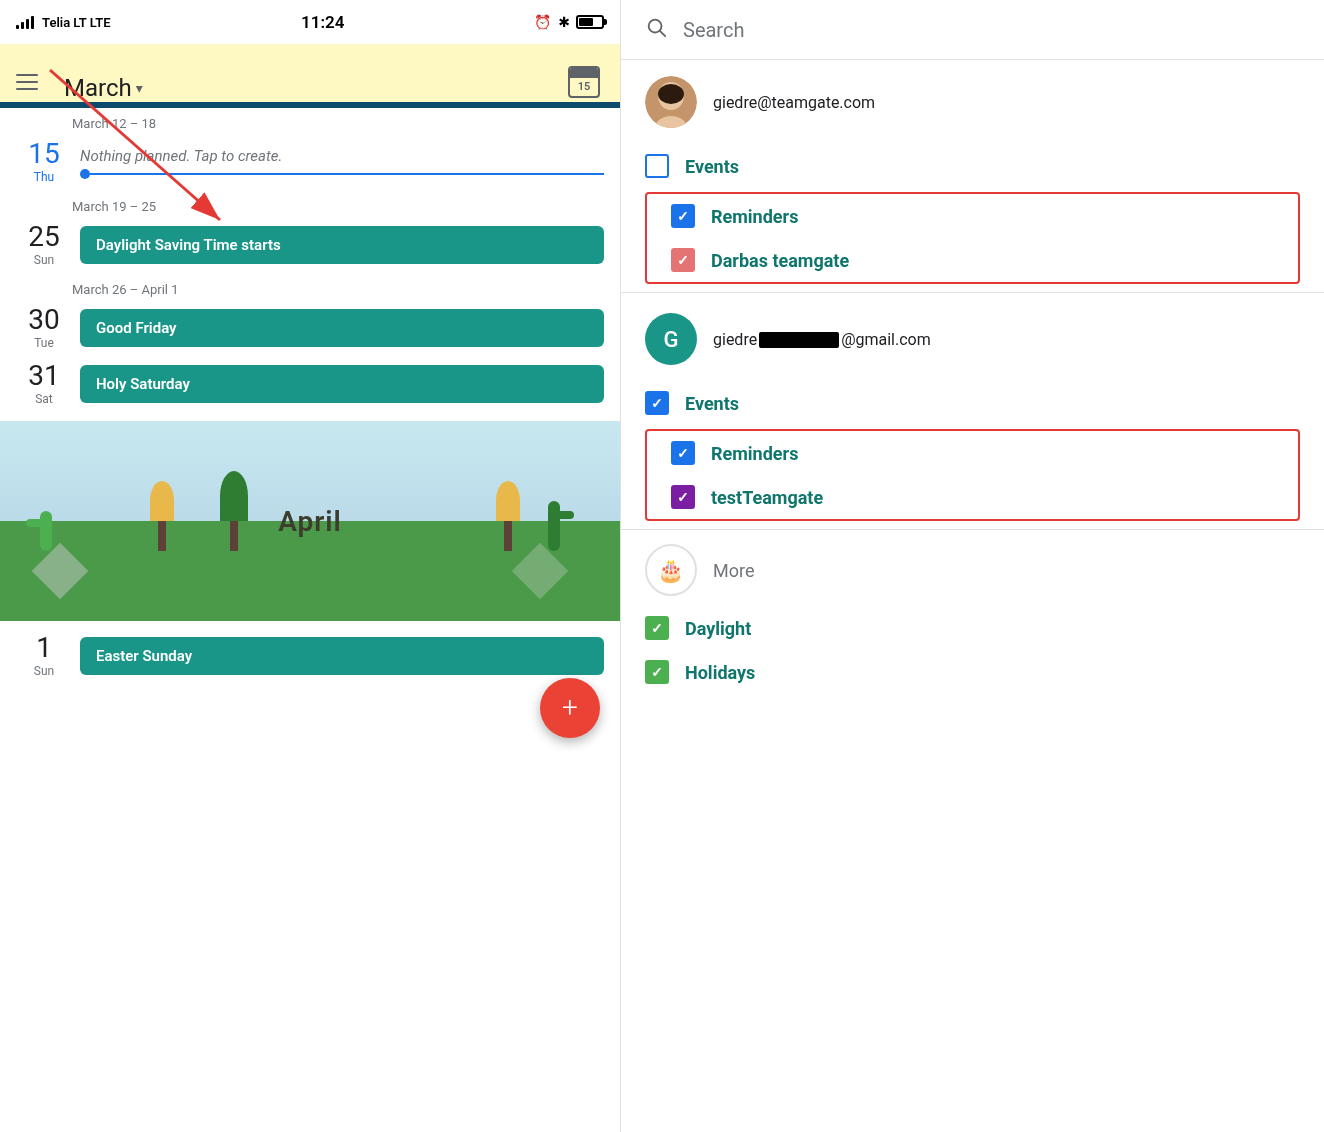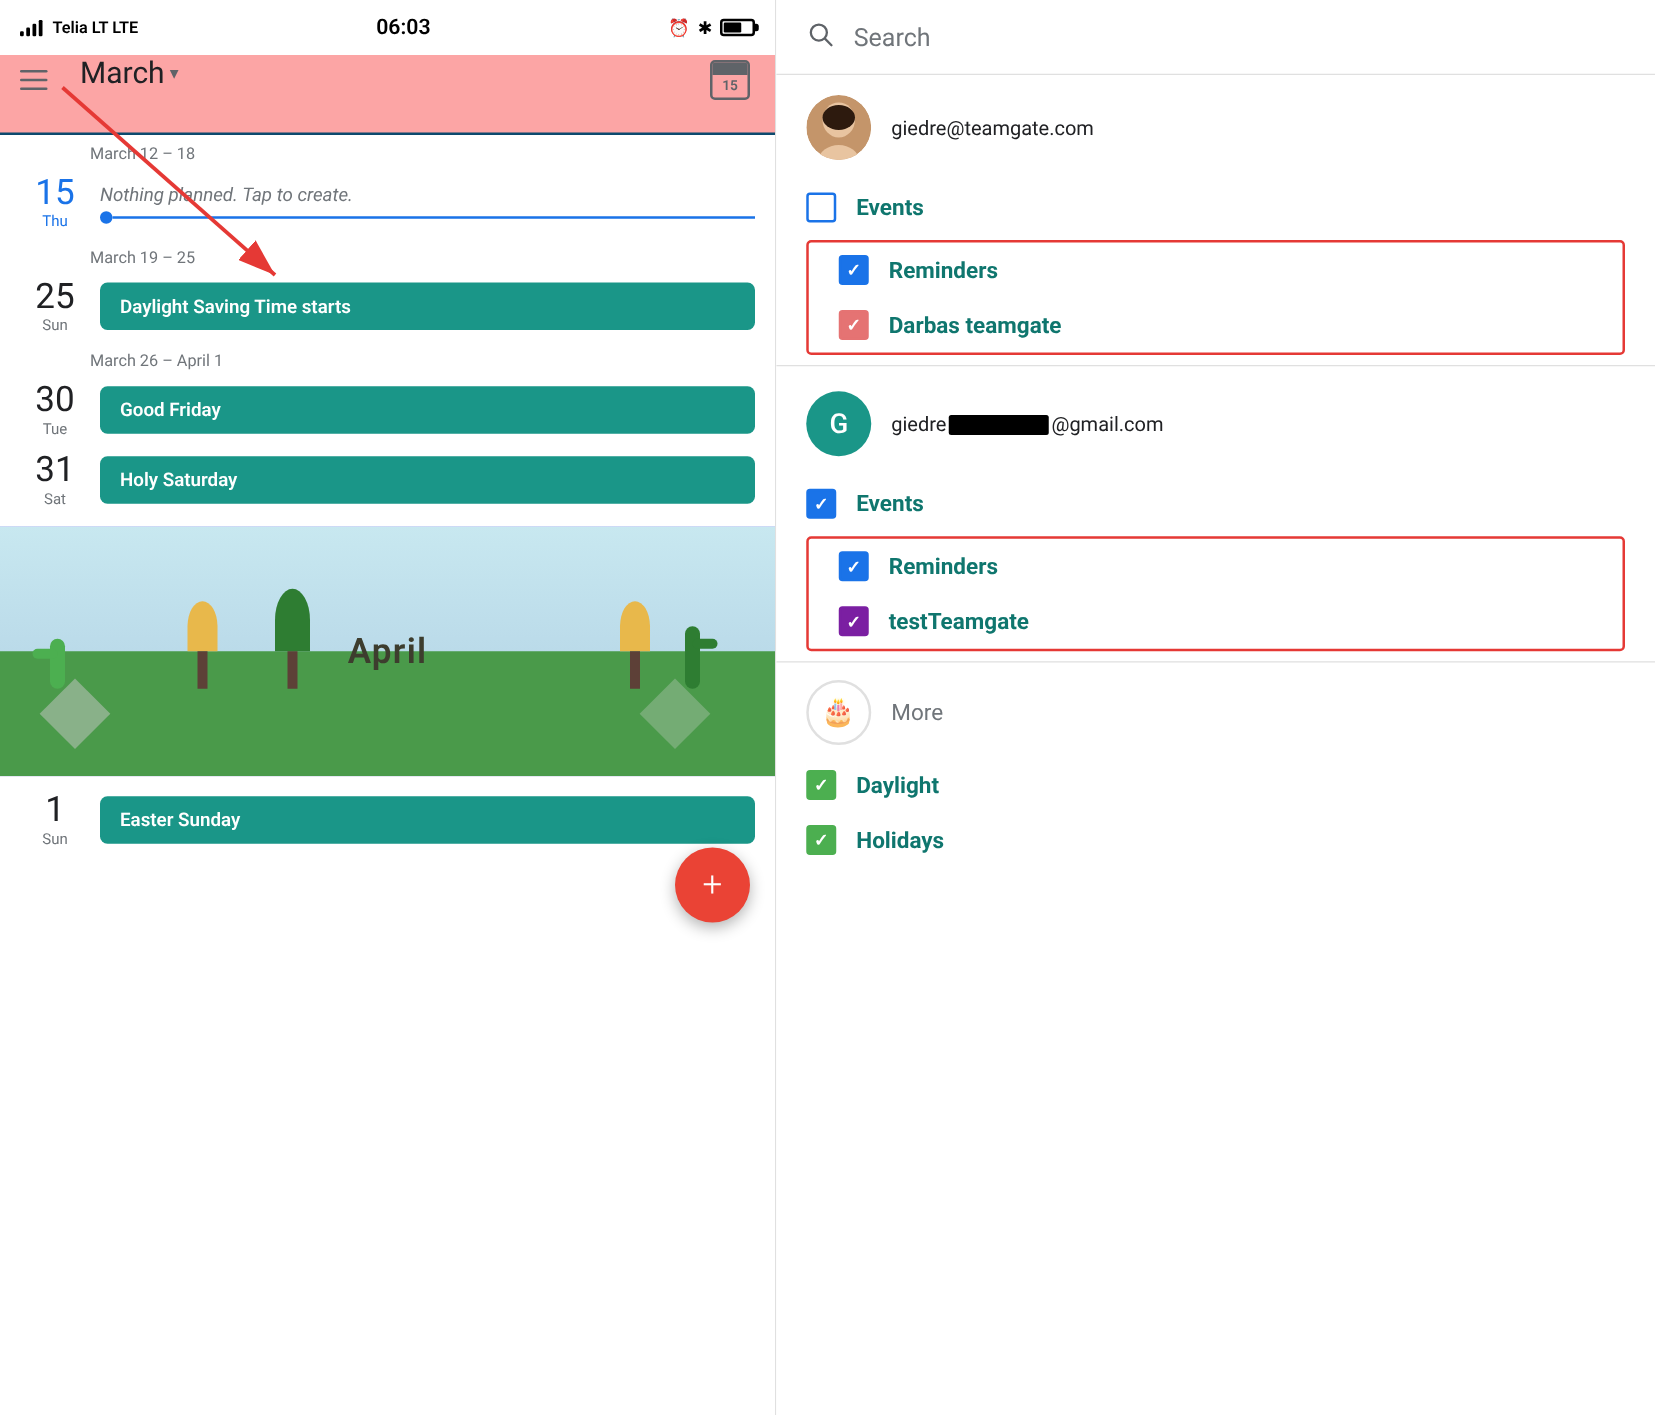--- a/index.html
+++ b/index.html
@@ -89,25 +89,25 @@
       width: 65%;
       height: 100%;
       background: #000;
       border-radius: 1px;
     }
 
     
     .calendar-header {
       height: 64px;
       display: flex;
-      align-items: flex-start;
+      align-items: flex-end;
       padding: 0 16px;
-      background: #fca5a5;
+      background: #fef9c3;
       flex-shrink: 0;
-      border-bottom: 2px solid #0c4a6e;
+      border-bottom: 6px solid #0c4a6e;
     }
     .hamburger-btn {
       width: 40px;
       height: 40px;
       display: flex;
       flex-direction: column;
       justify-content: center;
       gap: 5px;
       cursor: pointer;
       position: relative;
@@ -263,21 +263,21 @@
       padding: 10px 16px;
       border-radius: 6px;
       width: 100%;
       cursor: pointer;
     }
 
     
     .april-illustration {
       width: 100%;
       height: 200px;
-      background: #c4b5fd;
+      background: #fdba74;
       position: relative;
       overflow: hidden;
       margin: 8px 0;
     }
     .april-label {
       position: absolute;
       top: 50%;
       left: 50%;
       transform: translate(-50%, -50%);
       font-size: 28px;
@@ -551,21 +551,21 @@
   <div class="status-bar">
     <div class="status-left">
       <div class="signal-bars">
         <div class="signal-bar" style="height:4px"></div>
         <div class="signal-bar" style="height:7px"></div>
         <div class="signal-bar" style="height:10px"></div>
         <div class="signal-bar" style="height:13px"></div>
       </div>
       <span>Telia LT  LTE</span>
     </div>
-    <div class="status-center">06:03</div>
+    <div class="status-center">11:24</div>
     <div class="status-right">
       <span style="font-size:14px;">⏰</span>
       <span style="font-size:14px;">✱</span>
       <div class="battery-icon">
         <div class="battery-fill"></div>
       </div>
     </div>
   </div>
 
   <div class="calendar-header">

